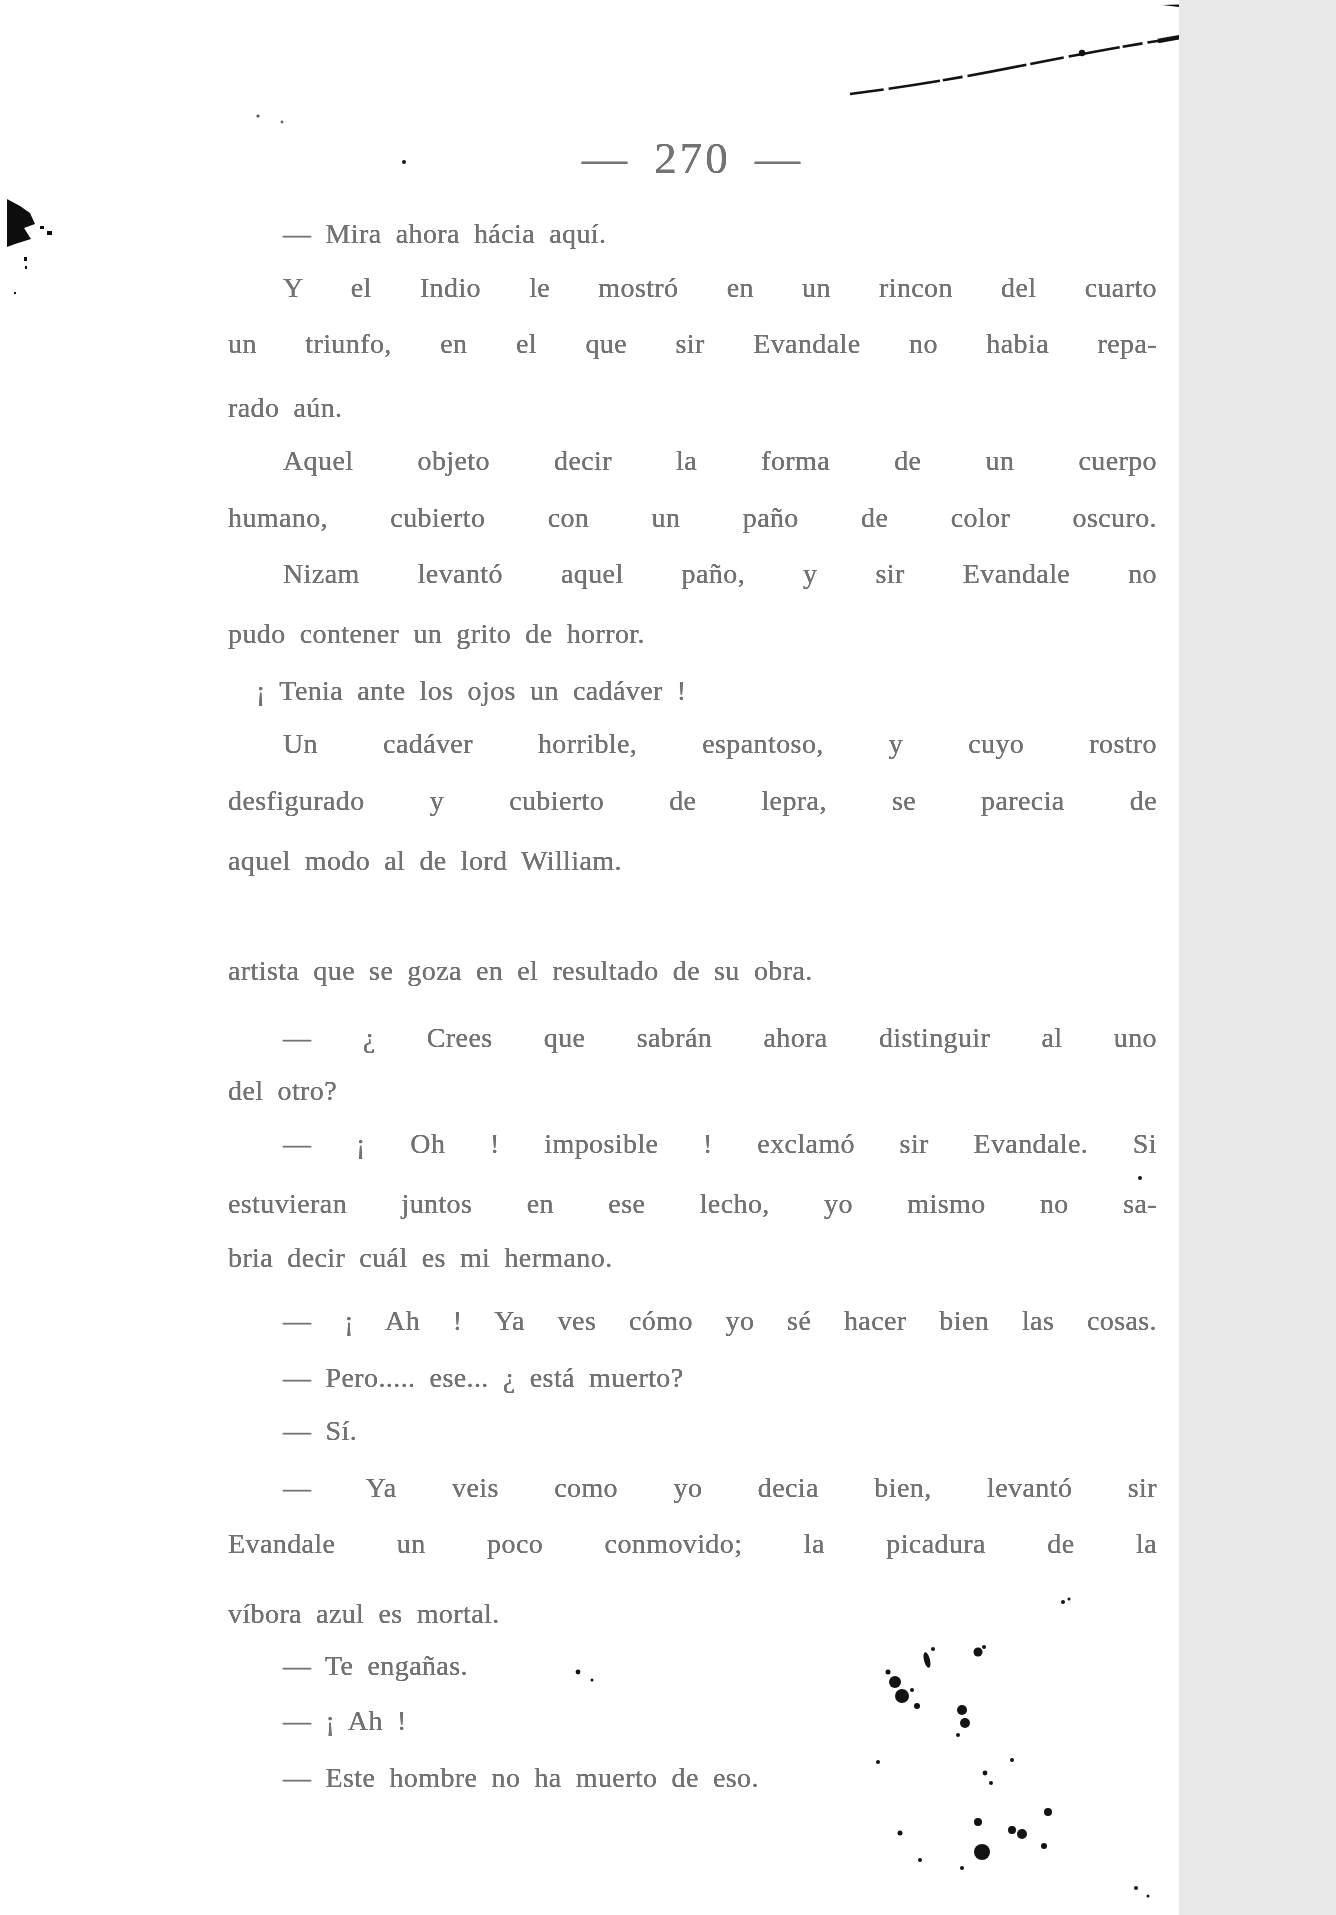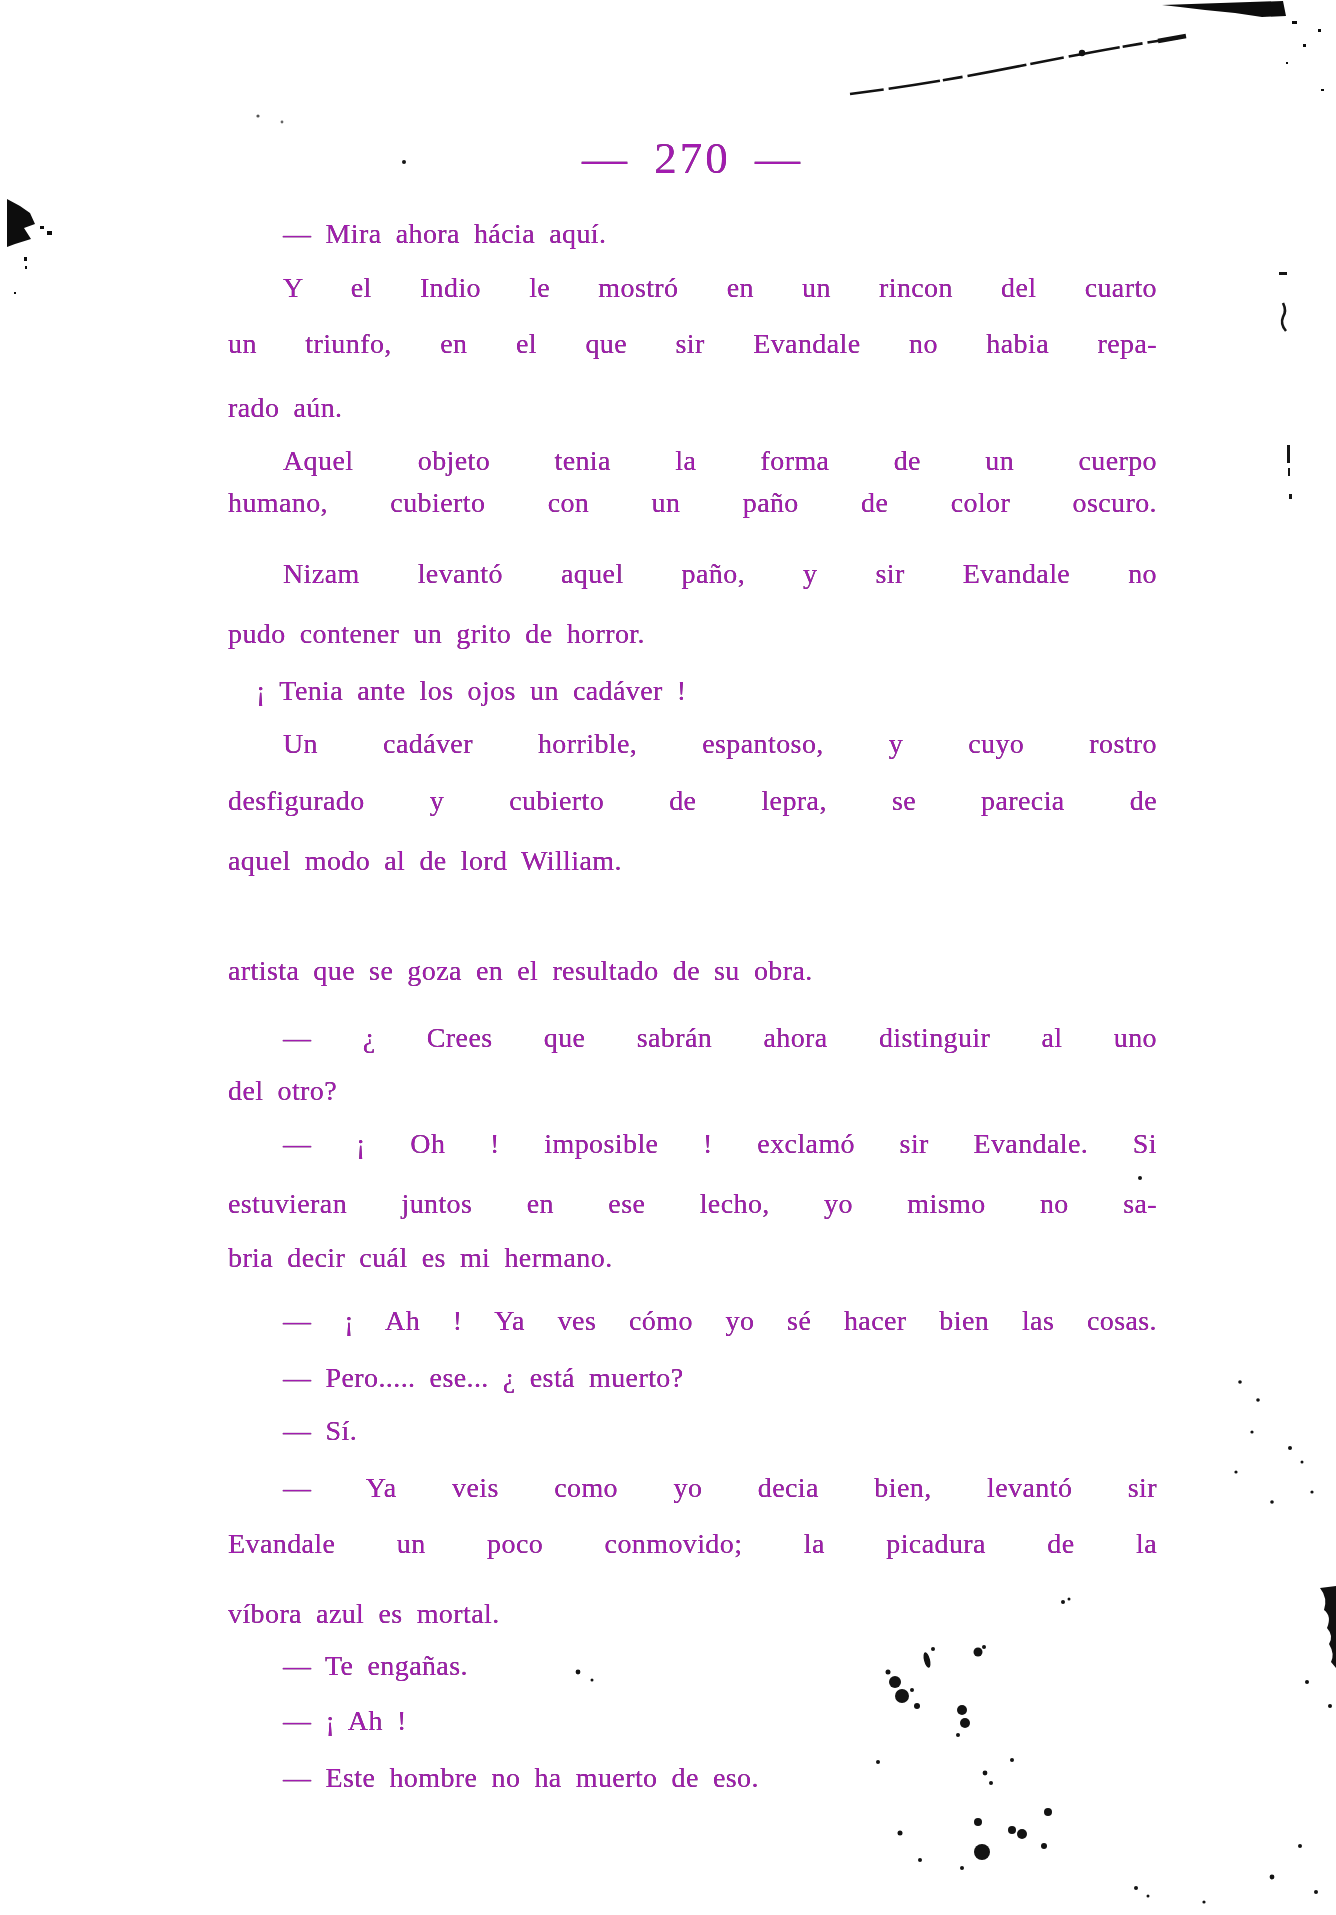--- a/index.html
+++ b/index.html
@@ -1,22 +1,22 @@
 <!DOCTYPE html>
 <html><head>
 <meta charset="utf-8">
 <style>
   html,body{margin:0;padding:0;background:#e8e8e8;}
   .page{
     position:relative;
-    width:1336px;height:1915px;
+    width:1179px;height:1915px;
     background:#ffffff;
     overflow:hidden;
     font-family:"Liberation Serif","DejaVu Serif",serif;
-    color:#a21caf;
+    color:#737373;
   }
   .page-number{
     position:absolute;
     left:228px;top:130px;width:929px;height:57px;
     line-height:57px;
     font-size:45px;
     text-align:center;
     letter-spacing:3px;
     word-spacing:10px;
     text-shadow:0 0 0.6px rgba(0,0,0,0.75);
@@ -48,22 +48,22 @@
 <body>
 
 <div class="page">
 
   <div class="page-number">— 270 —</div>
 
   <div class="line indent" style="top:205px">— Mira ahora hácia aquí.</div>
   <div class="line indent justify" style="top:259px">Y el Indio le mostró en un rincon del cuarto</div>
   <div class="line justify" style="top:315px">un triunfo, en el que sir Evandale no habia repa-</div>
   <div class="line" style="top:379px">rado aún.</div>
-  <div class="line indent justify" style="top:432px">Aquel objeto tenia la forma de un cuerpo</div>
-  <div class="line justify" style="top:474px">humano, cubierto con un paño de color oscuro.</div>
+  <div class="line indent justify" style="top:432px">Aquel objeto decir la forma de un cuerpo</div>
+  <div class="line justify" style="top:489px">humano, cubierto con un paño de color oscuro.</div>
   <div class="line indent justify" style="top:545px">Nizam levantó aquel paño, y sir Evandale no</div>
   <div class="line" style="top:605px">pudo contener un grito de horror.</div>
   <div class="line indent-sm" style="top:662px">¡ Tenia ante los ojos un cadáver !</div>
   <div class="line indent justify" style="top:715px">Un cadáver horrible, espantoso, y cuyo rostro</div>
   <div class="line justify" style="top:772px">desfigurado y cubierto de lepra, se parecia de</div>
   <div class="line" style="top:832px">aquel modo al de lord William.</div>
   <div class="line indent justify" style="top:1009px">— ¿ Crees que sabrán ahora distinguir al uno</div>
   <div class="line" style="top:942px">artista que se goza en el resultado de su obra.</div>
   <div class="line" style="top:1062px">del otro?</div>
   <div class="line indent justify" style="top:1115px">— ¡ Oh ! imposible ! exclamó sir Evandale. Si</div>

